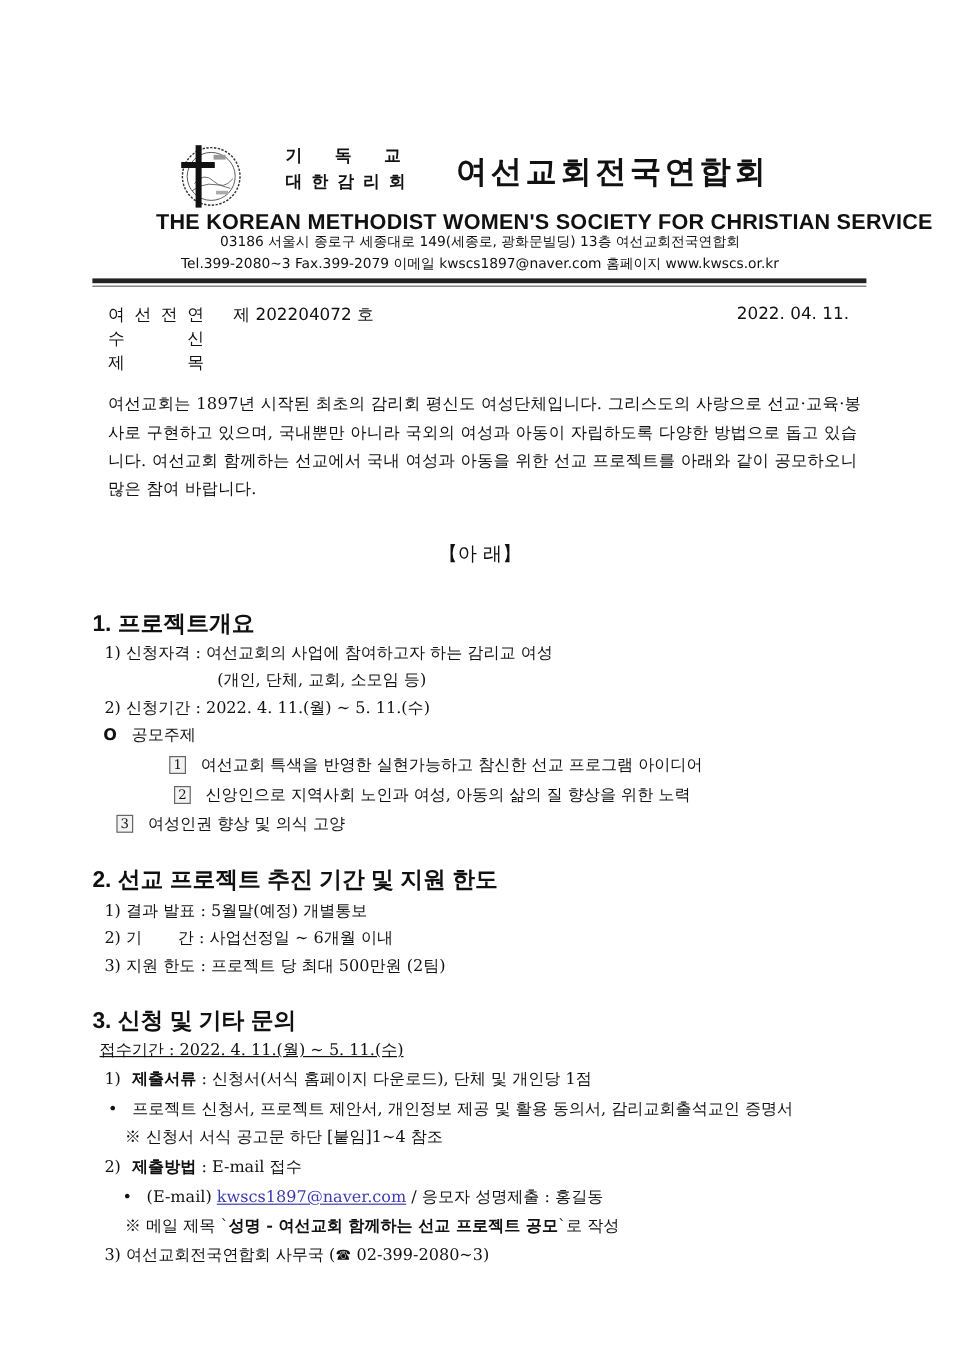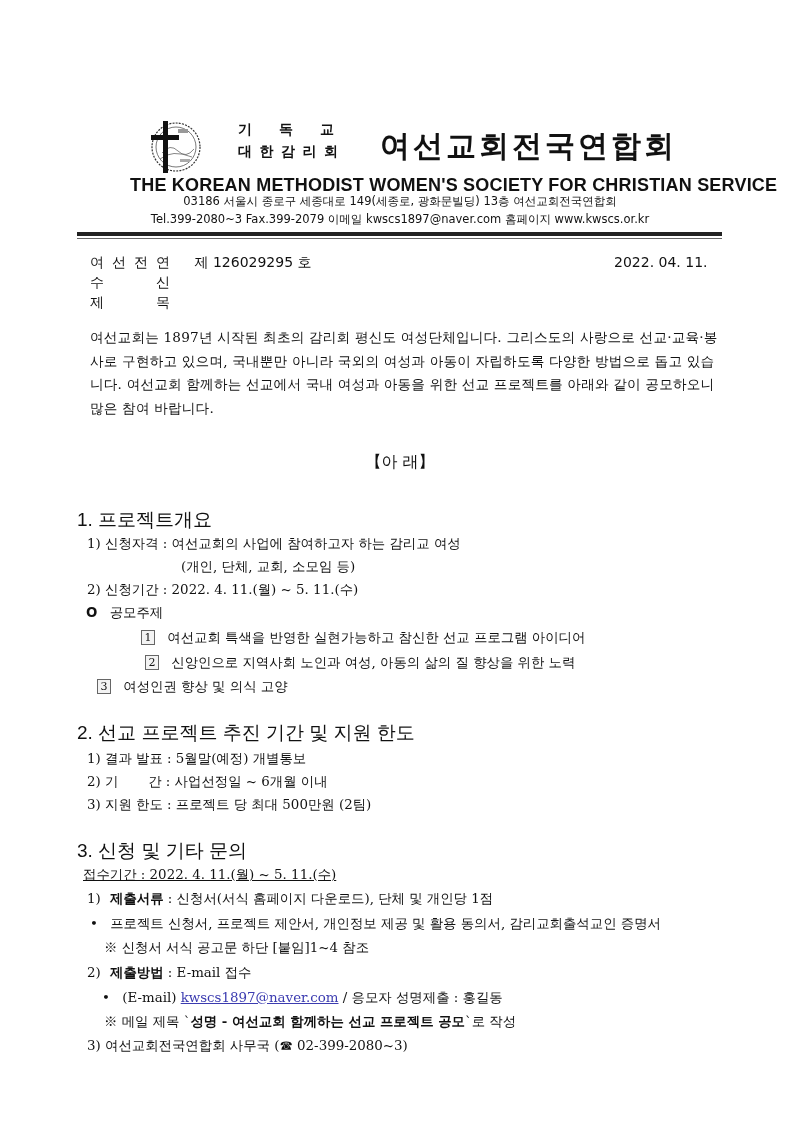--- a/index.html
+++ b/index.html
@@ -5,35 +5,35 @@
   html, body { margin: 0; padding: 0; background: #ffffff; }
   body { width: 800px; height: 1132px; position: relative; overflow: hidden; color: #111; font-family: "DejaVu Sans", sans-serif; }
   .abs { position: absolute; white-space: nowrap; }
   .serif { font-family: "DejaVu Serif", "Liberation Serif", serif; }
   .sans { font-family: "DejaVu Sans", "Liberation Sans", sans-serif; }
 
   
   .logo { left: 146px; top: 119px; width: 56px; height: 56px; }
   .org-small { font-size: 14px; font-weight: bold; letter-spacing: 0; }
   .org-small .row { display: flex; justify-content: space-between; width: 98px; }
-  .org-big { font-size: 30px; font-weight: bold; letter-spacing: 3px; }
+  .org-big { font-size: 26px; font-weight: bold; letter-spacing: 3px; }
   .eng { font-size: 18px; font-weight: bold; font-family: "Liberation Sans", sans-serif; letter-spacing: 0.2px; }
   .addr { font-size: 11.5px; }
   .contact { font-size: 11.5px; }
   .rule-thick { left: 77px; top: 232px; width: 645px; height: 4px; background: #222; }
   .rule-thin { left: 77px; top: 238px; width: 645px; height: 1px; background: #666; }
 
   
   .meta { font-size: 14px; }
   .meta-label { width: 80px; display: inline-flex; justify-content: space-between; }
 
   
   .para { left: 90px; top: 326px; width: 632px; font-size: 13.6px; line-height: 23.5px; white-space: normal; letter-spacing: 0.2px; }
   .center-title { font-size: 16px; }
-  .h1 { font-size: 19px; font-weight: normal; font-family: "Liberation Sans", sans-serif; }
+  .h1 { font-size: 19px; font-weight: bold; font-family: "Liberation Sans", sans-serif; }
   .item { font-size: 13.4px; }
   .bold { font-weight: bold; }
   .boxnum { display: inline-block; width: 12px; height: 13px; border: 1px solid #666; font-size: 11px; line-height: 13px; text-align: center; margin-right: 8px; vertical-align: 1px; background: #f3f3f3; font-family: "DejaVu Serif", serif; }
   .link { color: #3b3bb0; text-decoration: underline; }
   .underline { text-decoration: underline; }
 </style>
 </head>
 <body>
 
 <div class="abs logo">
@@ -75,21 +75,21 @@
 <div class="abs rule-thick"></div>
 <div class="abs rule-thin"></div>
 
 <div class="abs meta" style="left:90px; top:254px;">
   <span class="meta-label">
     <span>여</span>
     <span>선</span>
     <span>전</span>
     <span>연</span>
   </span>
-  <span style="margin-left:20px;">제 126029295 호</span>
+  <span style="margin-left:20px;">제 202204072 호</span>
 </div>
 <div class="abs meta" style="left:614px; top:254px;">2022. 04. 11.</div>
 
 <div class="abs meta" style="left:90px; top:274px;">
   <span class="meta-label">
     <span>수</span>
     <span>신</span>
   </span>
 </div>
 

